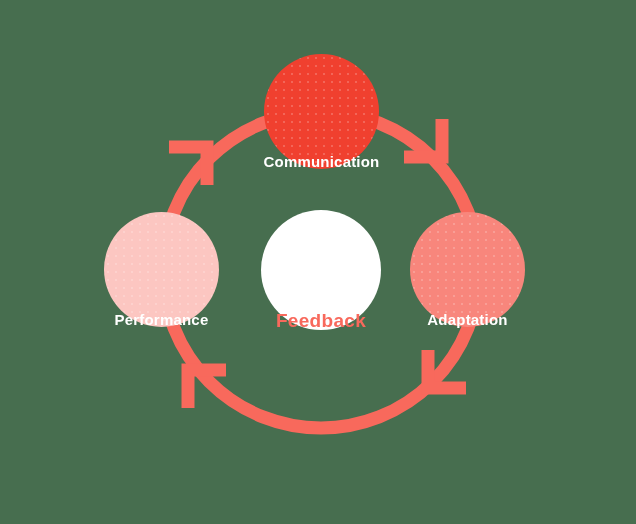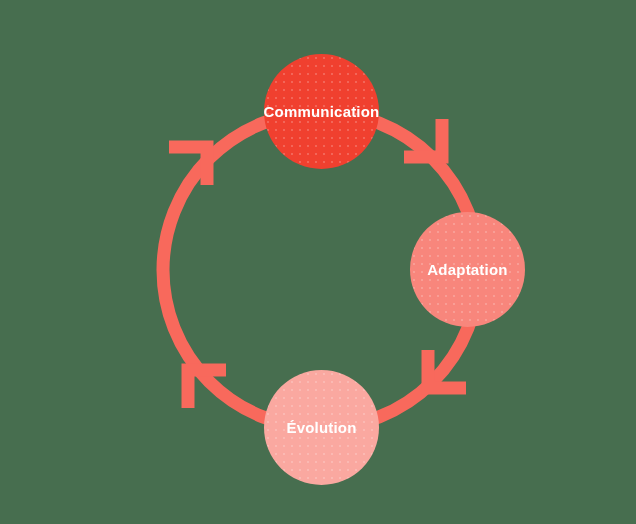--- a/index.html
+++ b/index.html
@@ -20,21 +20,21 @@
   .arrows polyline {
     fill: none;
     stroke-width: 13;
     stroke-linecap: butt;
     stroke-linejoin: miter;
   }
   .node {
     position: absolute;
     border-radius: 50%;
     display: flex;
-    align-items: center;
+    align-items: flex-end;
     justify-content: center;
     text-align: center;
     
     background-image: radial-gradient(rgba(255,255,255,0.20) 1px, rgba(255,255,255,0) 1.4px);
     background-size: 8px 8px;
   }
   .outer { width: 115px; height: 115px; }
   .pos-top    { left: 264px; top: 54px; }
   .pos-right  { left: 410px; top: 212px; }
   .pos-bottom { left: 264px; top: 370px; }
@@ -70,19 +70,22 @@
   </svg>
 
   <div class="node outer pos-top" style="background-color: rgb(240, 64, 47);">
     <span class="node-label" style="color: rgb(255, 255, 255);">Communication</span>
   </div>
 
   <div class="node outer pos-right" style="background-color: rgb(248, 134, 124);">
     <span class="node-label" style="color: rgb(255, 255, 255);">Adaptation</span>
   </div>
 
-  <div class="node outer pos-bottom" style="background-color: rgb(250, 168, 160);">
-    <span class="node-label" style="color: rgb(255, 255, 255);">Évolution</span>
+
+  <div class="node outer pos-left" style="background-color: rgb(252, 198, 193);">
+    <span class="node-label" style="color: rgb(255, 255, 255);">Performance</span>
   </div>
 
-
+  <div class="node center-node" style="background-color: rgb(255, 255, 255);">
+    <span class="node-label center-label" style="color: rgb(248, 105, 92);">Feedback</span>
+  </div>
 
 </div>
 
 </body></html>

